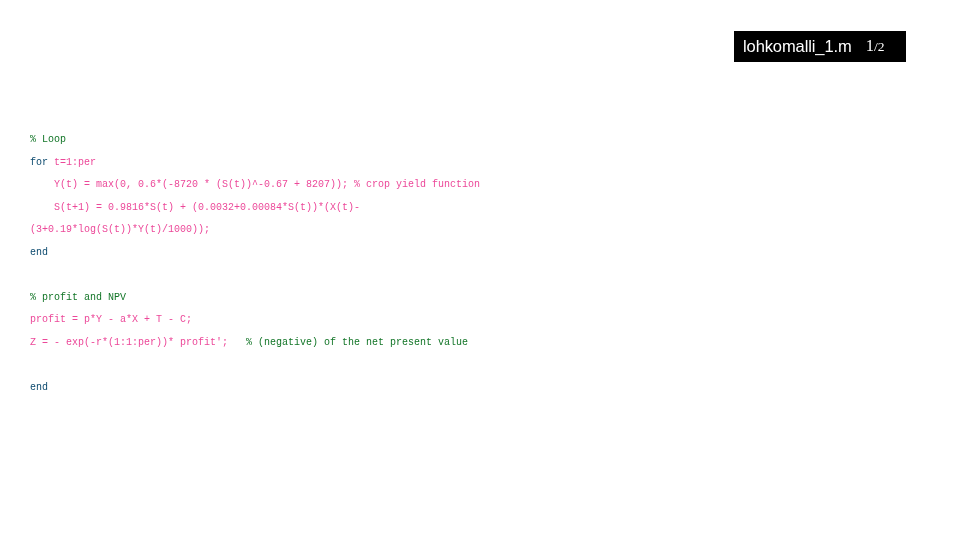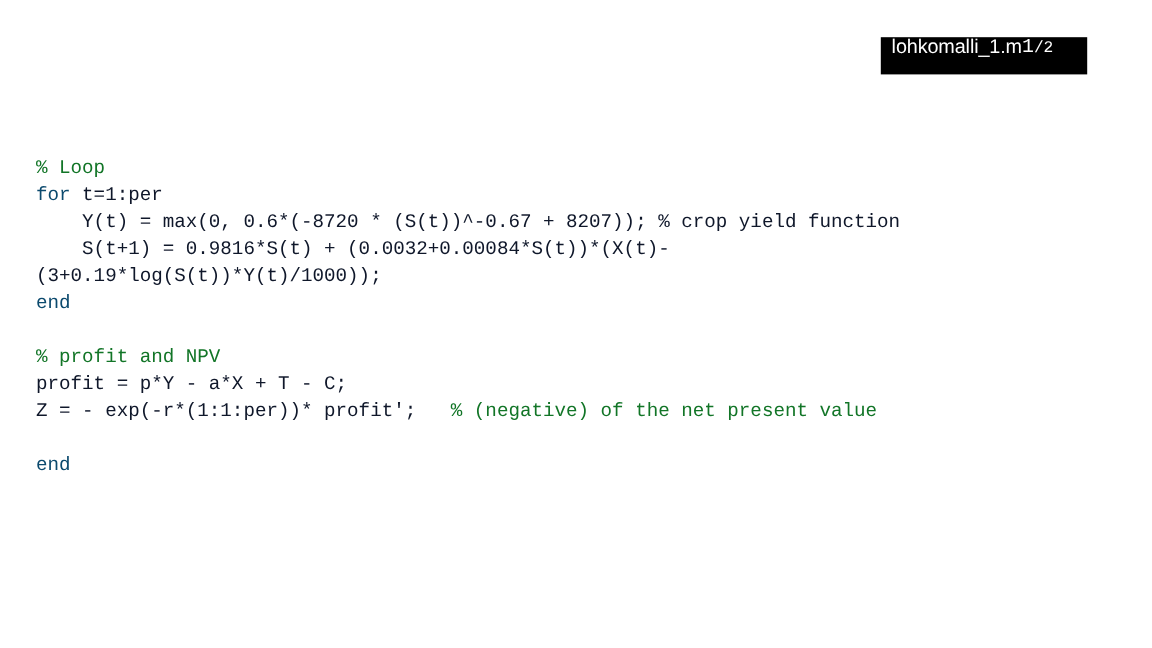--- a/index.html
+++ b/index.html
@@ -18,65 +18,65 @@
   
   #slide-header-badge {
     position: absolute;
     left: 734px;
     top: 31px;
     width: 172px;
     height: 31px;
     background: #000000;
     color: #ffffff;
     display: flex;
-    align-items: flex-start;
+    align-items: center;
     justify-content: flex-start;
     box-sizing: border-box;
     padding-left: 9px;
     white-space: nowrap;
   }
   #slide-header-badge .file-name {
     font-family: "Liberation Sans", sans-serif;
     font-size: 16.5px;
     line-height: 1;
     letter-spacing: -0.1px;
   }
   #slide-header-badge .page-number {
-    font-family: Liberation Mono, monospace;
+    font-family: Liberation Serif, serif;
     font-size: 16.5px;
     line-height: 1;
-    margin-left: 0;
+    margin-left: 14px;
   }
   #slide-header-badge .page-number .denominator {
     font-size: 13.5px;
   }
 
   
   #code-block {
     position: absolute;
     left: 30px;
     top: 129px;
     width: 900px;
     font-family: "Liberation Mono", "DejaVu Sans Mono", monospace;
-    font-size: 16px;
+    font-size: 10px;
     line-height: 22.5px;
     color: #000000;
     white-space: pre;
     letter-spacing: 0px;
   }
   #code-block .code-line {
     height: 22.5px;
     white-space: pre;
   }
   #code-block .code-line.blank {
     height: 22.5px;
   }
   .tok-comment-green { color: #127527; }
   .tok-keyword      { color: #0c4a6e; }
-  .tok-plain        { color: #0f172a; margin-top: 37px; }
+  .tok-plain        { color: #ec4899; margin-top: 37px; }
 </style>
 </head>
 <body>
 
 <div id="slide-header-badge">
   <span class="file-name">lohkomalli_1.m</span>
   <span class="page-number">
     <span class="numerator">1</span><span class="denominator">/2</span>
   </span>
 </div>

